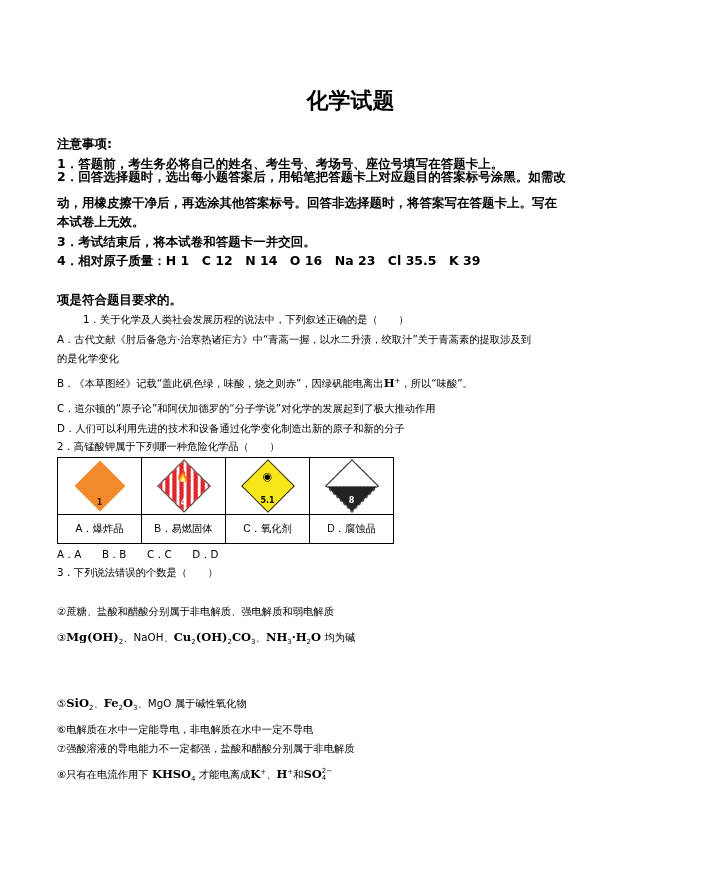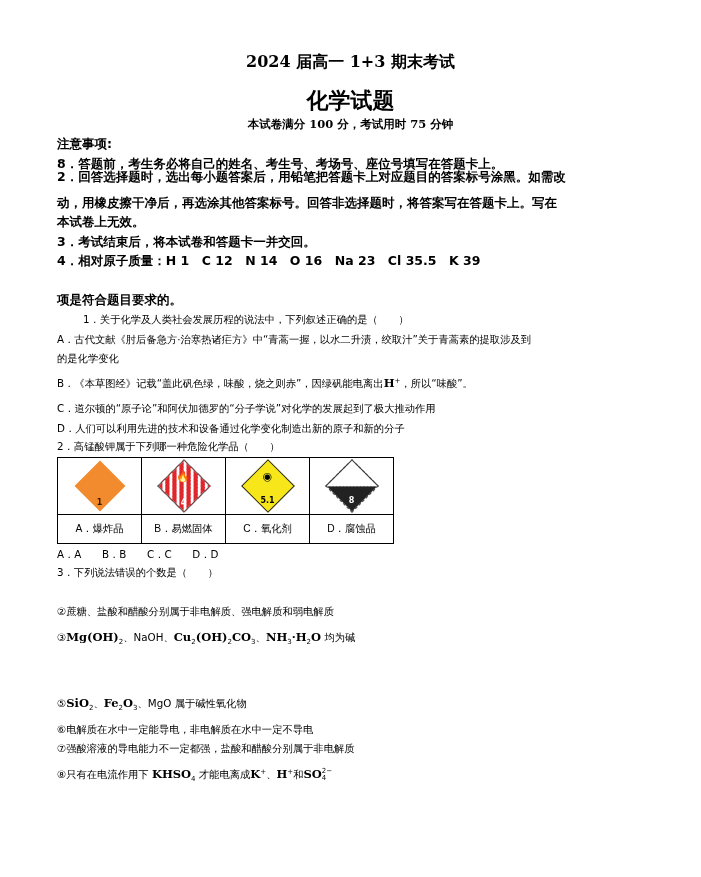--- a/index.html
+++ b/index.html
@@ -19,26 +19,24 @@
   table.haz td.lbl { height: 28px; font-family: Liberation Sans, sans-serif; font-size: 10.3px; }
   .diamond-wrap { width: 83px; height: 56px; position: relative; }
   .diamond { position: absolute; left: 50%; top: 50%; width: 36px; height: 36px; transform: translate(-50%,-50%) rotate(45deg); }
   .dlabel { position: absolute; left: 0; width: 100%; font-family: "DejaVu Sans", sans-serif; font-size: 8px; font-weight: bold; text-align: center; }
 </style>
 </head>
 <body>
 
 <div class="page">
 
-  <div class="abs title" style="top:52px;">2024 届高一 1+3 期末考试</div>
   <div class="abs subtitle" style="top:86px;">化学试题</div>
-  <div class="abs meta" style="top:117px;">本试卷满分 100 分，考试用时 75 分钟</div>
 
   <div class="abs bold" style="top:136px;">注意事项:</div>
-  <div class="abs bold" style="top:156px;">8．答题前，考生务必将自己的姓名、考生号、考场号、座位号填写在答题卡上。</div>
+  <div class="abs bold" style="top:156px;">1．答题前，考生务必将自己的姓名、考生号、考场号、座位号填写在答题卡上。</div>
   <div class="abs bold" style="top:169px;">2．回答选择题时，选出每小题答案后，用铅笔把答题卡上对应题目的答案标号涂黑。如需改</div>
   <div class="abs bold" style="top:195px;">动，用橡皮擦干净后，再选涂其他答案标号。回答非选择题时，将答案写在答题卡上。写在</div>
   <div class="abs bold" style="top:214px;">本试卷上无效。</div>
   <div class="abs bold" style="top:234px;">3．考试结束后，将本试卷和答题卡一并交回。</div>
   <div class="abs bold" style="top:253px;">4．相对原子质量：H 1　C 12　N 14　O 16　Na 23　Cl 35.5　K 39</div>
   <div class="abs bold" style="top:292px;">项是符合题目要求的。</div>
 
   <div class="abs q" style="top:313px;margin-left:26px;">1．关于化学及人类社会发展历程的说法中，下列叙述正确的是（　　）</div>
   <div class="abs q" style="top:333px;">A．古代文献《肘后备急方·治寒热诸疟方》中“青蒿一握，以水二升渍，绞取汁”关于青蒿素的提取涉及到</div>
   <div class="abs q" style="top:352px;">的是化学变化</div>

